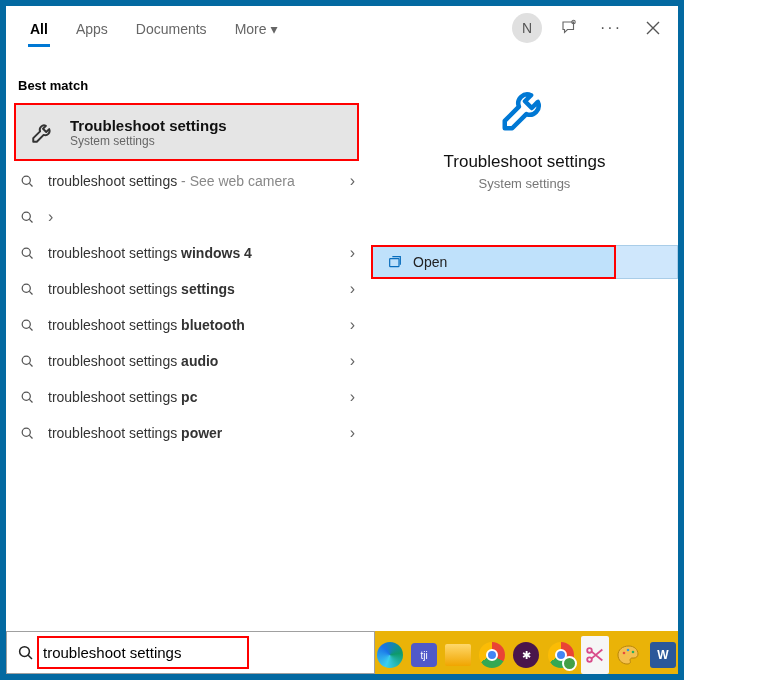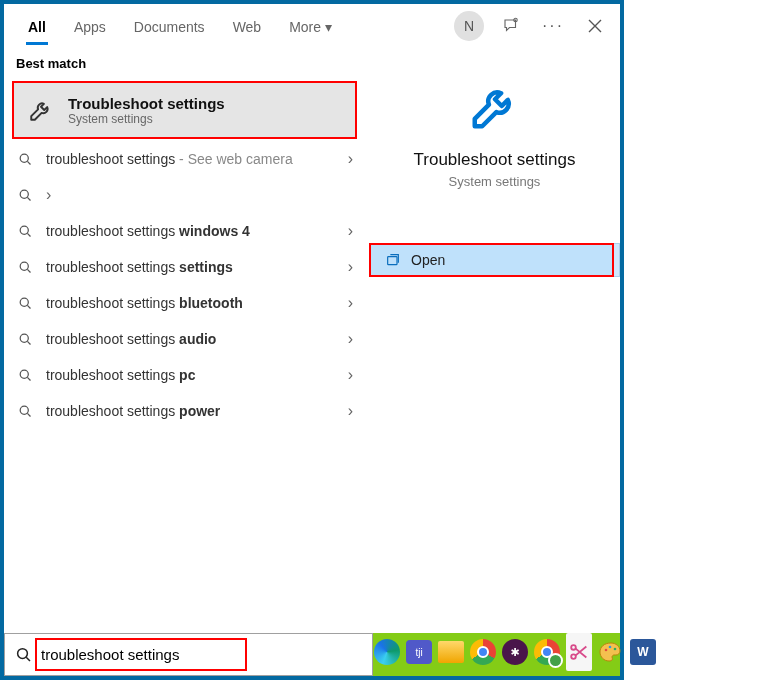--- a/index.html
+++ b/index.html
@@ -1,31 +1,31 @@
 <!DOCTYPE html>
 <html><head>
 <meta charset="utf-8">
 <style>
   * { box-sizing: border-box; margin: 0; padding: 0; font-family: "Segoe UI", Arial, sans-serif; }
   body { width: 784px; height: 680px; background: #fff; overflow: hidden; position: relative; }
-  .outer { width: 624px; height: 680px; border: 4px solid #0369a1; position: relative; background:#fff;}
+  .outer { width: 684px; height: 680px; border: 6px solid #0369a1; position: relative; background:#fff;}
   
   .tabs { display:flex; align-items:center; height:44px; padding: 0 10px; color:#666; font-size:14px; position:relative; }
   .tab { padding: 12px 14px 10px 14px; cursor:pointer; position:relative;}
   .tab.active { color:#000; font-weight:600;}
   .tab.active::after { content:""; position:absolute; left:12px; right:12px; bottom:0; height:3px; background:#0078d4; }
   .tab-more { display:flex; align-items:center; gap:4px;}
   .spacer { flex:1; }
   .hdr-icon { width:30px; height:30px; display:flex; align-items:center; justify-content:center; border-radius:50%; margin:0 6px; color:#555;}
   .avatar { background:#e0e0e0; color:#555; font-size:14px;}
   .dots { letter-spacing:2px; font-size:16px; padding:0 6px;}
   .close-x { width:30px; height:30px; display:flex; align-items:center; justify-content:center; font-size:16px; color:#555; margin-left:6px;}
   
   .main { display:flex; position:absolute; top:44px; left:0; right:0; bottom:43px; }
-  .left { width:365px;  }
+  .left { width:365px;margin-top:20px;  }
   .right { flex:1; padding-top:18px; display:flex; flex-direction:column; align-items:stretch;}
   .section-label { font-weight:700; font-size:13px; padding:8px 12px;}
   
   .best-match { display:flex; align-items:center; gap:12px; padding:8px 12px; background:#e5e5e5; border:2px solid red; margin:2px 12px 2px 8px; height:58px;}
   .bm-icon { width:30px; height:30px; display:flex; align-items:center; justify-content:center; color:#333;}
   .bm-title { font-size:15px; font-weight:600; color:#111;}
   .bm-sub { font-size:12px; color:#666;}
   
   .web-list { display:flex; flex-direction:column; }
   .web-item { display:flex; align-items:center; padding: 7px 16px 7px 12px; height:36px; font-size:14px; color:#333; gap:12px; position:relative; cursor:pointer;}
@@ -41,21 +41,21 @@
   .action-row { display:flex; height:34px; margin-top:28px; }
   .open-btn { flex:0 0 245px; background:#bfe1fb; border:2px solid red; display:flex; align-items:center; gap:10px; padding:0 14px; font-size:14px; color:#222; }
   .open-rest { flex:1; background:#cfe7fc; border:1px solid #a9cde8; border-left:none;}
   .open-icon { color:#0a6ebd; display:flex;}
   
   .searchbar { position:absolute; left:0; bottom:0; height:43px; width:369px; border:1px solid #a0a0a0; background:#fff; display:flex; align-items:center; padding:0 8px; gap:6px;}
   .sb-icon { width:22px; height:22px; display:flex; align-items:center; justify-content:center; color:#333;}
   .sb-input { border:none; outline:none; font-size:15px; flex:1; background:transparent;}
   .sb-highlight { position:absolute; left:30px; top:4px; width:212px; height:33px; border:2px solid red; pointer-events:none;}
   
-  .taskbar { position:absolute; left:369px; bottom:0; right:0; height:43px; background:#84cc16; display:flex; align-items:flex-start; padding:0 1px; gap:6px;}
+  .taskbar { position:absolute; left:369px; bottom:0; right:0; height:43px; background:#eab308; display:flex; align-items:flex-end; padding:0 1px; gap:6px;}
   .tb-item { width:42px; height:38px; display:flex; align-items:center; justify-content:center; border-radius:2px;}
   .tb-item.active { background:#f6f6f6;}
   .tb-ico { width:26px; height:26px; border-radius:50%; display:flex; align-items:center; justify-content:center; font-size:14px; font-weight:bold;}
   .edge { background: conic-gradient(from 200deg,#3bcff0,#1a73e8,#0e9a6b,#3bcff0); border-radius:50%;}
   .teams { background:#5059c9; color:#fff; border-radius:4px; width:26px; height:24px; font-size:10px; display:flex;align-items:center;justify-content:center;}
   .folder { background:linear-gradient(#ffd86b,#f0a500); width:26px; height:22px; border-radius:2px;}
   .chrome-outer { width:26px;height:26px;border-radius:50%;background:conic-gradient(#ea4335 0 33%,#34a853 33% 66%,#fbbc05 66% 100%);display:flex;align-items:center;justify-content:center;}
   .chrome-inner{width:12px;height:12px;border-radius:50%;background:#4285f4;border:2px solid #fff;}
   .slack { width:26px;height:26px;border-radius:50%;background:#4a154b;color:#fff;display:flex;align-items:center;justify-content:center;font-size:11px;}
   .chromedot{position:relative;}
@@ -66,21 +66,20 @@
   svg { display:block; }
 </style>
 </head>
 <body>
 <div class="outer">
 
 <div class="tabs">
   <div class="tab active">All</div>
   <div class="tab">Apps</div>
   <div class="tab">Documents</div>
-  <div class="tab">Web</div>
   <div class="tab tab-more">
     <span>More</span>
     <span>▾</span>
   </div>
   <div class="spacer"></div>
   <div class="hdr-icon avatar">N</div>
   <div class="hdr-icon">
     <svg width="18" height="18" viewBox="0 0 24 24" fill="none" stroke="#666" stroke-width="1.5">
           <path d="M4 4h14v10H10l-4 4v-4H4z"></path>
           <circle cx="18" cy="4" r="2.3"></circle>

